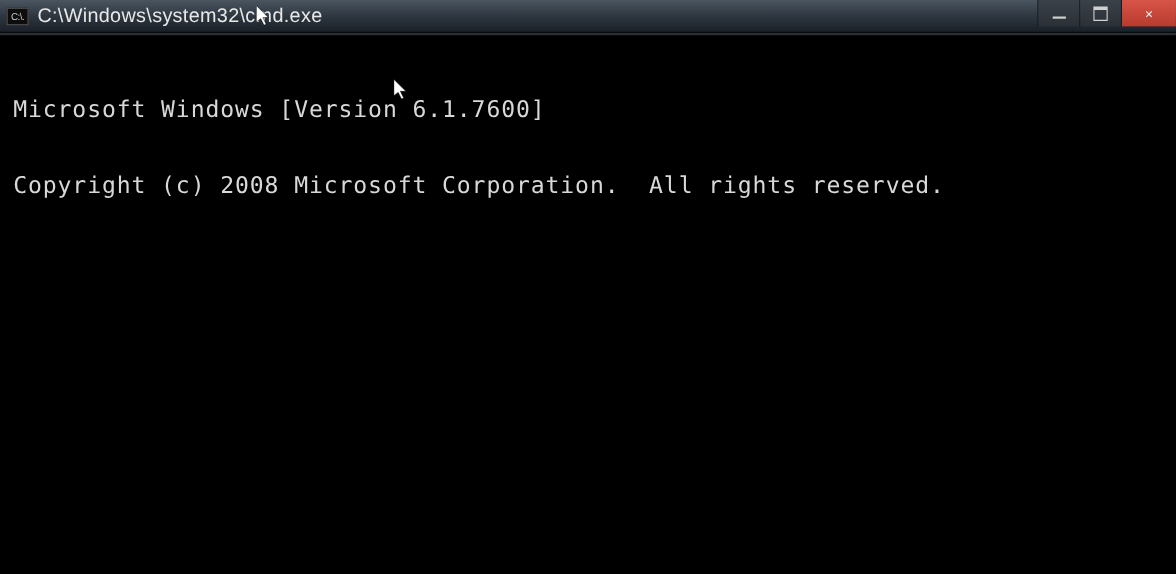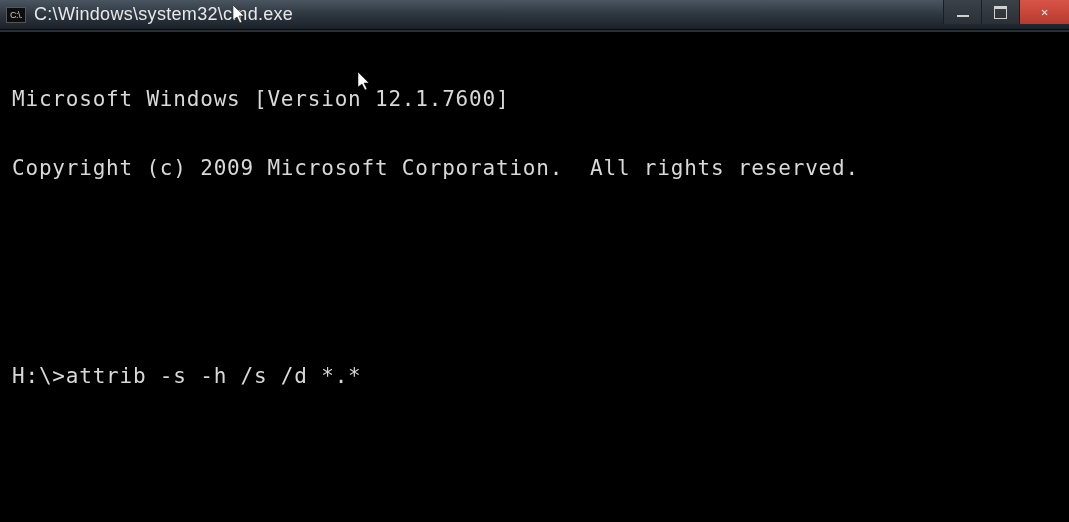--- a/index.html
+++ b/index.html
@@ -135,25 +135,24 @@
   <div class="titlebar">
     <div class="titlebar-icon">C:\.</div>
     <div class="titlebar-text">C:\Windows\system32\cmd.exe</div>
     <div class="window-controls">
       <div class="window-btn minimize"></div>
       <div class="window-btn maximize"></div>
       <div class="window-btn close"></div>
     </div>
   </div>
   <div class="terminal">
-    <span class="terminal-line">Microsoft Windows [Version 12.1.7600]</span>
-    <span class="terminal-line">Copyright (c) 2009 Microsoft Corporation.  All rights reserved.</span>
+    <span class="terminal-line">Microsoft Windows [Version 6.1.7600]</span>
+    <span class="terminal-line">Copyright (c) 2008 Microsoft Corporation.  All rights reserved.</span>
     <div class="blank-line"></div>
     <div class="blank-line"></div>
-    <span class="terminal-line">H:\&gt;attrib -s -h /s /d *.*</span>
     <div class="blank-line"></div>
     
   </div>
 </div>
 
 <svg class="cursor title-cursor" viewBox="0 0 14 20">
   <path d="M0,0 L0,15 L4,12 L7,18 L9,17 L6,11 L11,11 Z" fill="#ffffff" stroke="#000" stroke-width="0.5"></path>
 </svg>
 
 <svg class="cursor body-cursor" viewBox="0 0 14 20">

